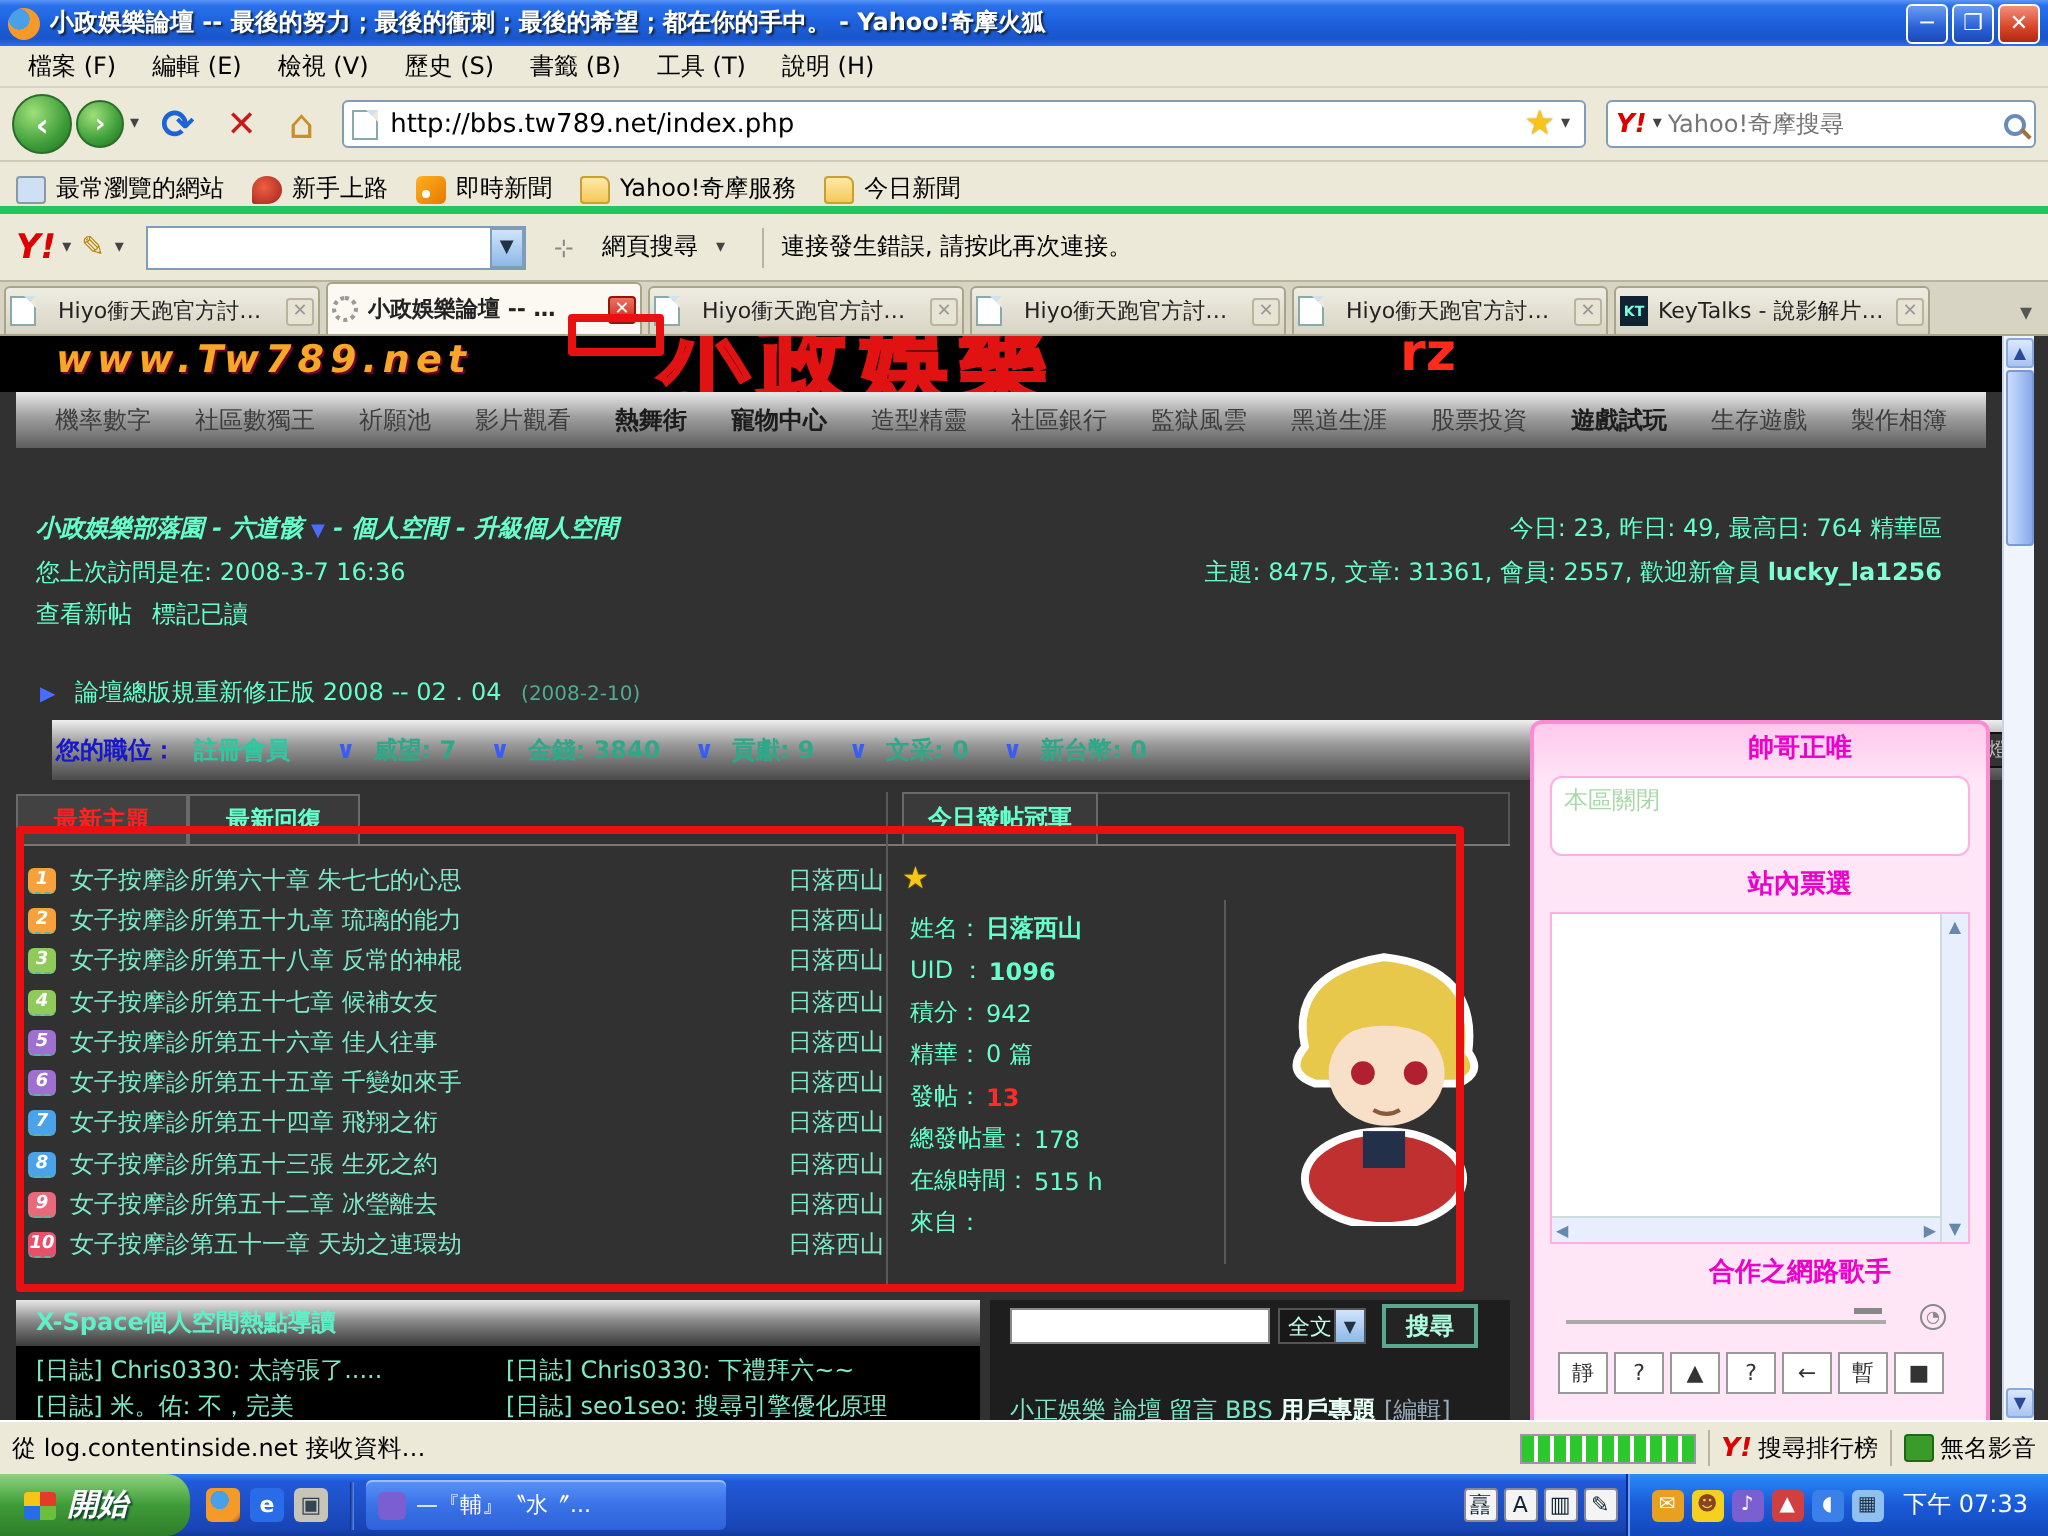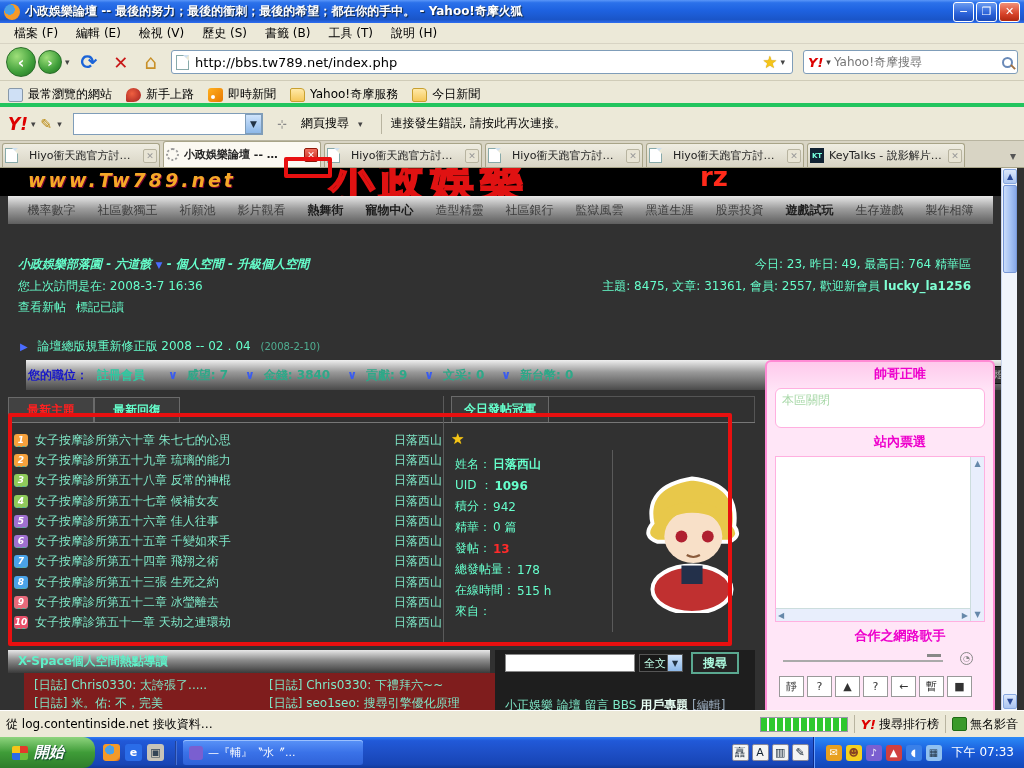--- a/index.html
+++ b/index.html
@@ -156,21 +156,21 @@
   .phandle{position:absolute;left:150px;top:2px;width:14px;height:3px;background:#888;}
   .pclock{position:absolute;right:10px;top:0;width:13px;height:13px;border:1px solid #888;border-radius:50%;color:#888;
     font-size:8px;display:flex;align-items:center;justify-content:center;}
   .pbtns{position:absolute;left:2px;top:24px;display:flex;gap:3px;}
   .pbtn{width:25px;height:21px;background:#fff;border:1px solid #999;color:#333;font-size:11px;
     display:flex;align-items:center;justify-content:center;}
   
   .xhead{position:absolute;left:8px;top:482px;width:482px;height:23px;
     background:linear-gradient(180deg,#e8e8e8,#8a8a8a 45%,#3a3a3a 100%);
     display:flex;align-items:center;padding:0 10px;color:#1a6a52;font-weight:bold;}
-  .xentries{position:absolute;left:24px;top:505px;width:482px;height:37px;background:#7f1d1d;text-align:center;}
+  .xentries{position:absolute;left:8px;top:505px;width:482px;height:37px;background:#000000;text-align:center;}
   .xe{position:absolute;color:#7fe8c8;white-space:nowrap;}
   .searchpanel{position:absolute;left:495px;top:482px;width:260px;height:60px;background:#1e1e1e;}
   .sinput{position:absolute;left:10px;top:4px;width:130px;height:18px;background:#fff;border:1px solid #888;}
   .sselect{position:absolute;left:144px;top:4px;width:44px;height:18px;background:#181818;border:1px solid #555;
     color:#bfffe8;display:flex;align-items:center;justify-content:space-between;padding-left:4px;font-size:11px;}
   .sselarrow{width:15px;height:16px;background:linear-gradient(180deg,#cfe4fc,#8db8e8);color:#234;font-size:8px;
     display:flex;align-items:center;justify-content:center;border-left:1px solid #555;}
   .sbtn{position:absolute;left:196px;top:2px;width:48px;height:22px;background:#242424;border:2px solid #5aa890;
     color:#aefce0;font-weight:bold;display:flex;align-items:center;justify-content:center;}
   .hotline{position:absolute;left:10px;top:30px;color:#7fe8c8;white-space:nowrap;font-size:12px;}

